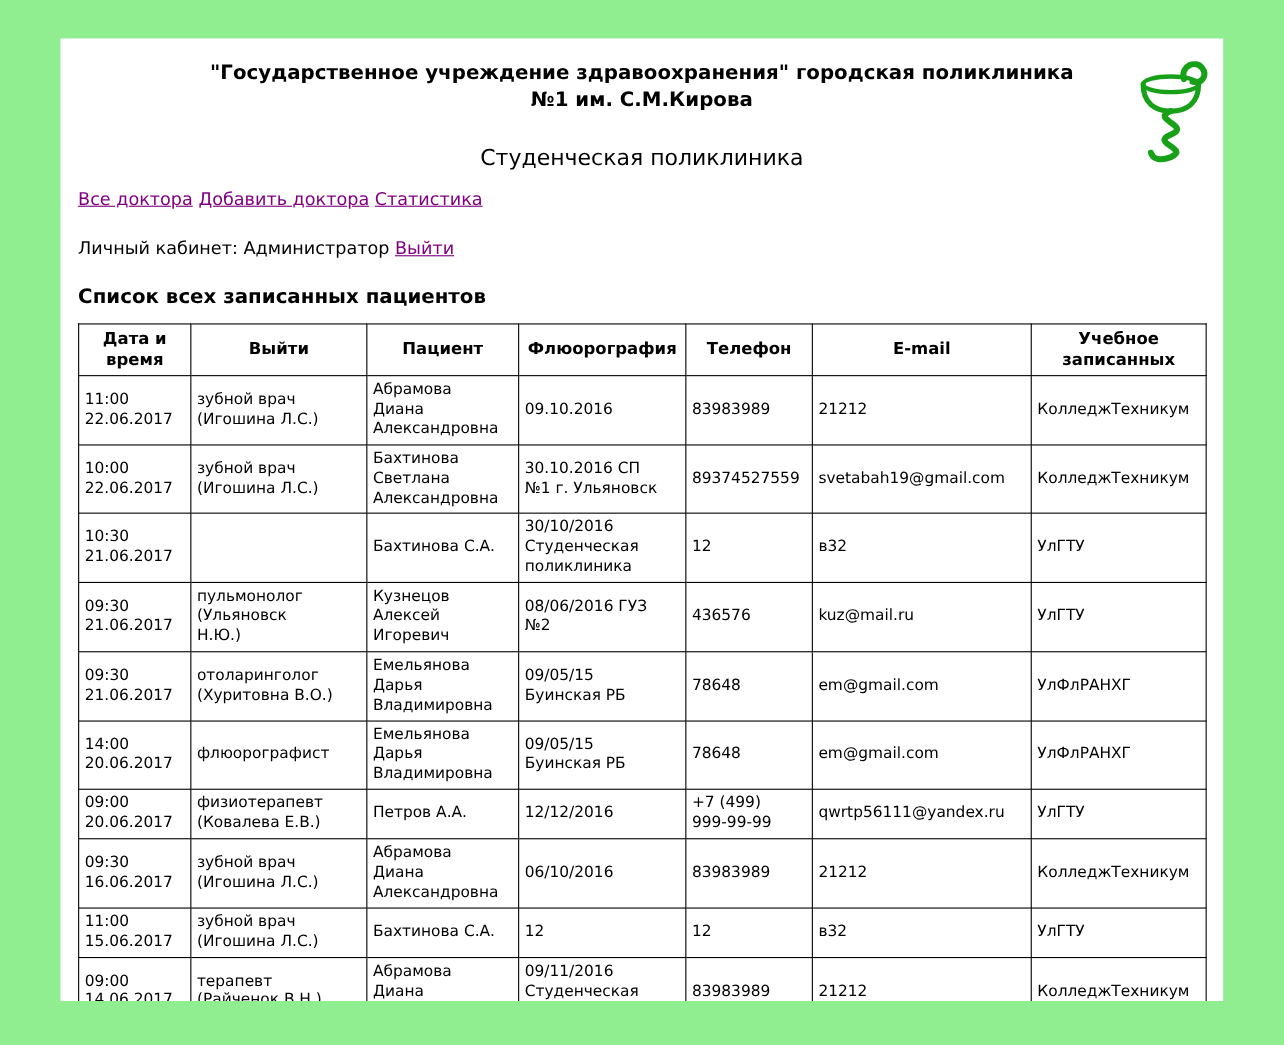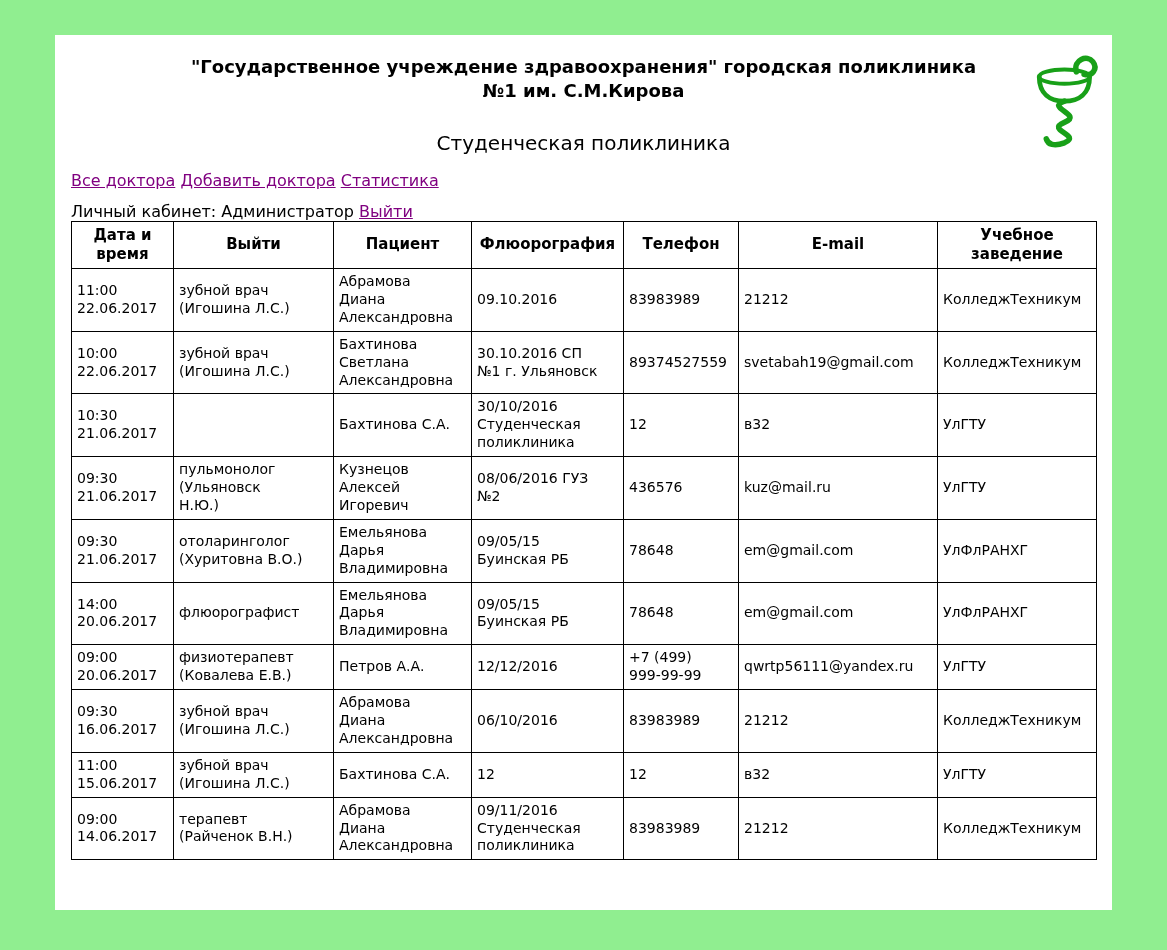--- a/index.html
+++ b/index.html
@@ -43,21 +43,21 @@
     margin-top: 27px;
     text-align: center;
     font-size: 20px;
   }
   .nav {
     margin-top: 16px;
     font-size: 16px;
   }
   a { color: var(--link, #800080); text-decoration: underline; cursor: pointer; }
   .account {
-    margin-top: 12px;
+    margin-top: 26px;
     font-size: 16px;
   }
   h2.section-title {
     margin: 24px 0 14px 0;
     font-size: 18px;
     font-weight: bold;
   }
   table.patients {
     width: 1025px;
     border-collapse: collapse;
@@ -105,40 +105,41 @@
       <a href="#">Все доктора</a>
       <a href="#">Добавить доктора</a>
       <a href="#">Статистика</a>
     </div>
 
     <div class="account">
       <span>Личный кабинет: Администратор</span>
       <a href="#">Выйти</a>
     </div>
 
+    <h2 class="section-title">Список всех записанных пациентов</h2>
 
     <table class="patients">
       <colgroup>
         <col style="width:102px">
         <col style="width:160px">
         <col style="width:138px">
         <col style="width:152px">
         <col style="width:115px">
         <col style="width:199px">
         <col style="width:159px">
       </colgroup>
       <thead>
         <tr>
           <th>Дата и время</th>
           <th>Выйти</th>
           <th>Пациент</th>
           <th>Флюорография</th>
           <th>Телефон</th>
           <th>E-mail</th>
-          <th>Учебное заведение</th>
+          <th>Учебное записанных</th>
         </tr>
       </thead>
       <tbody id="patients-tbody">
           <tr>
             <td>11:00
 22.06.2017</td>
             <td>зубной врач
 (Игошина Л.С.)</td>
             <td>Абрамова
 Диана

